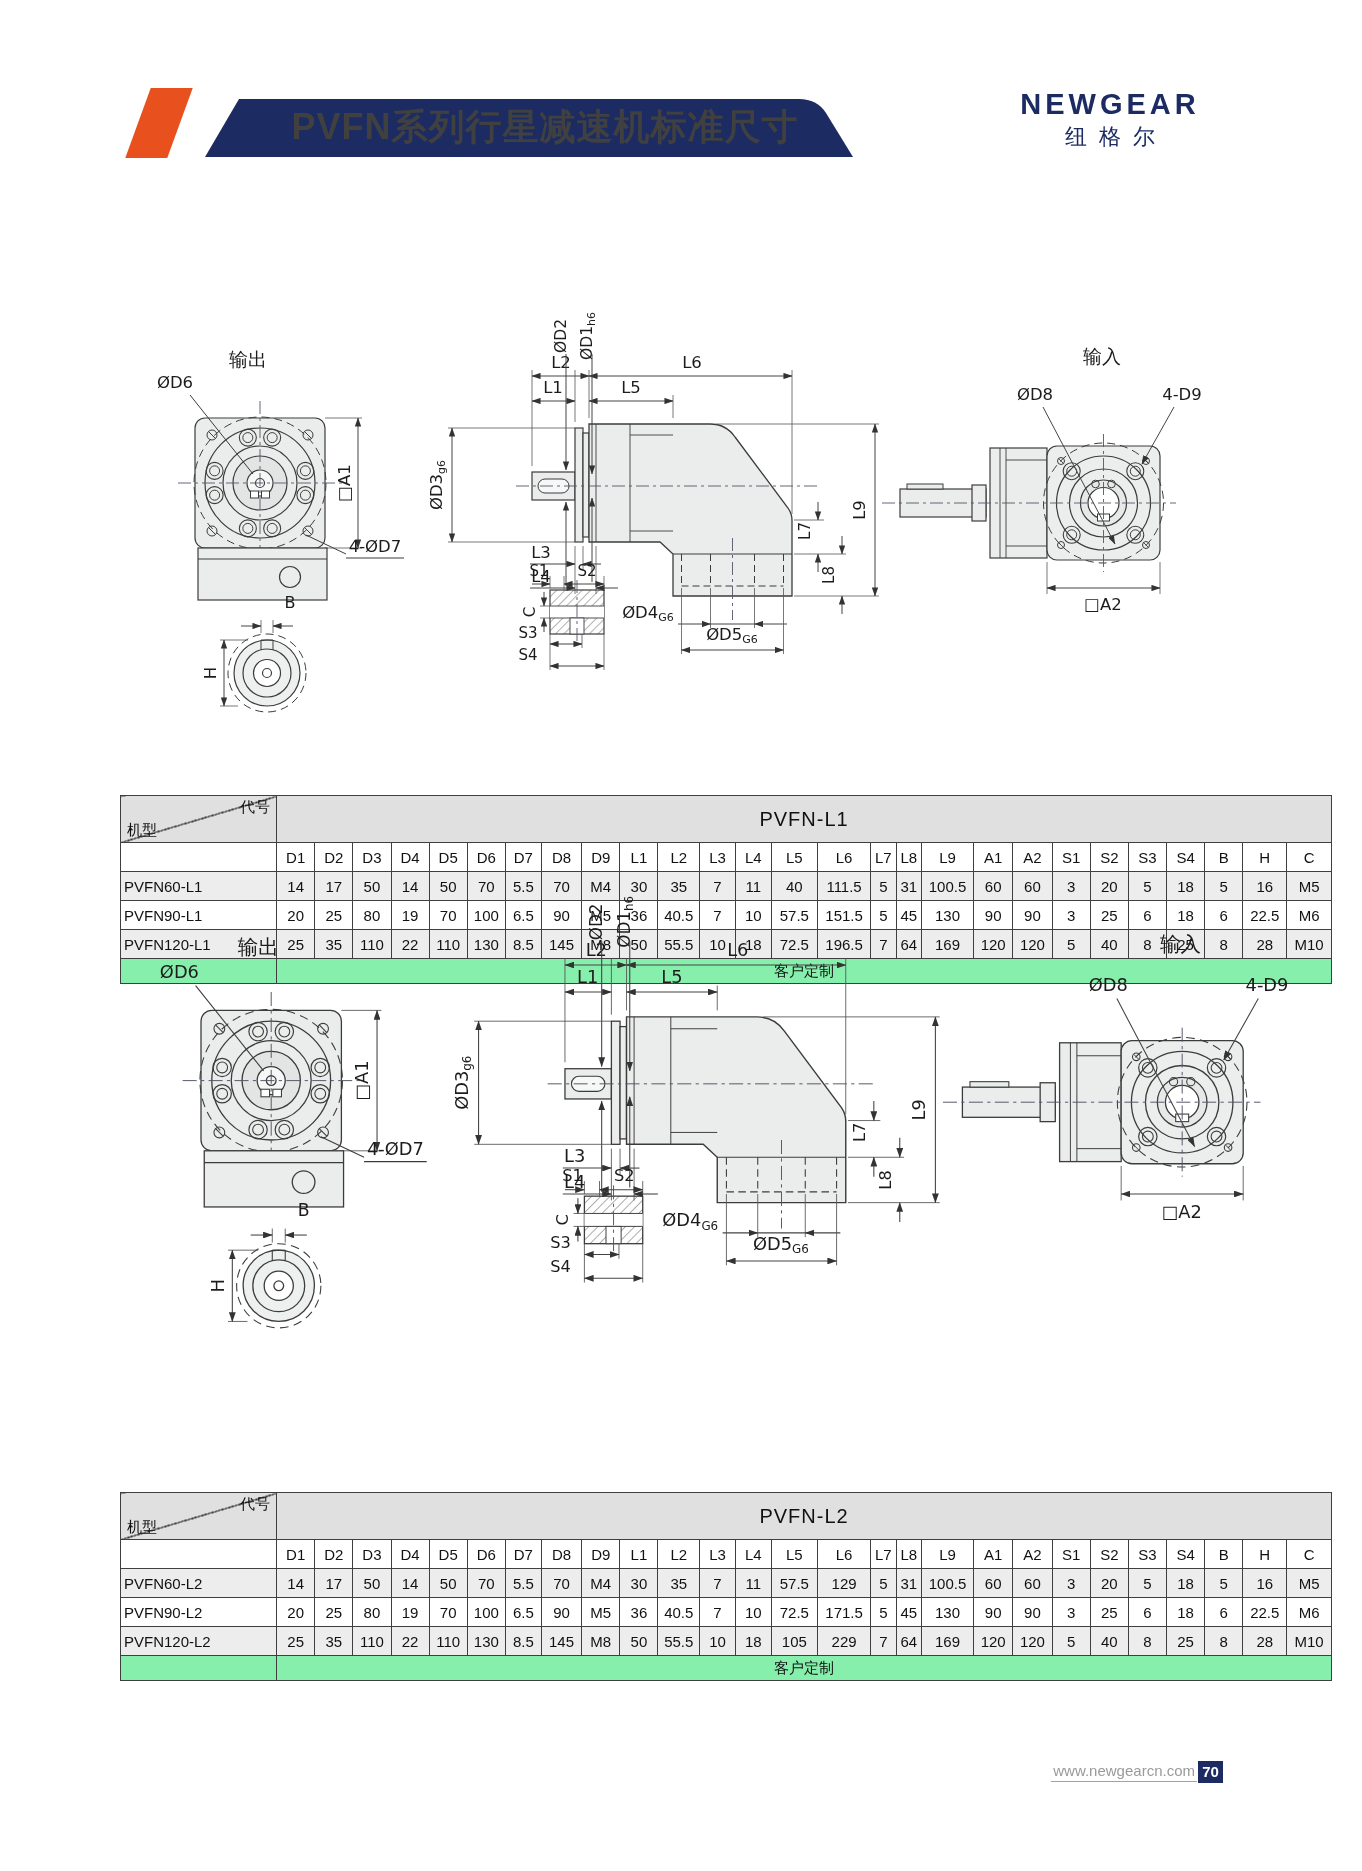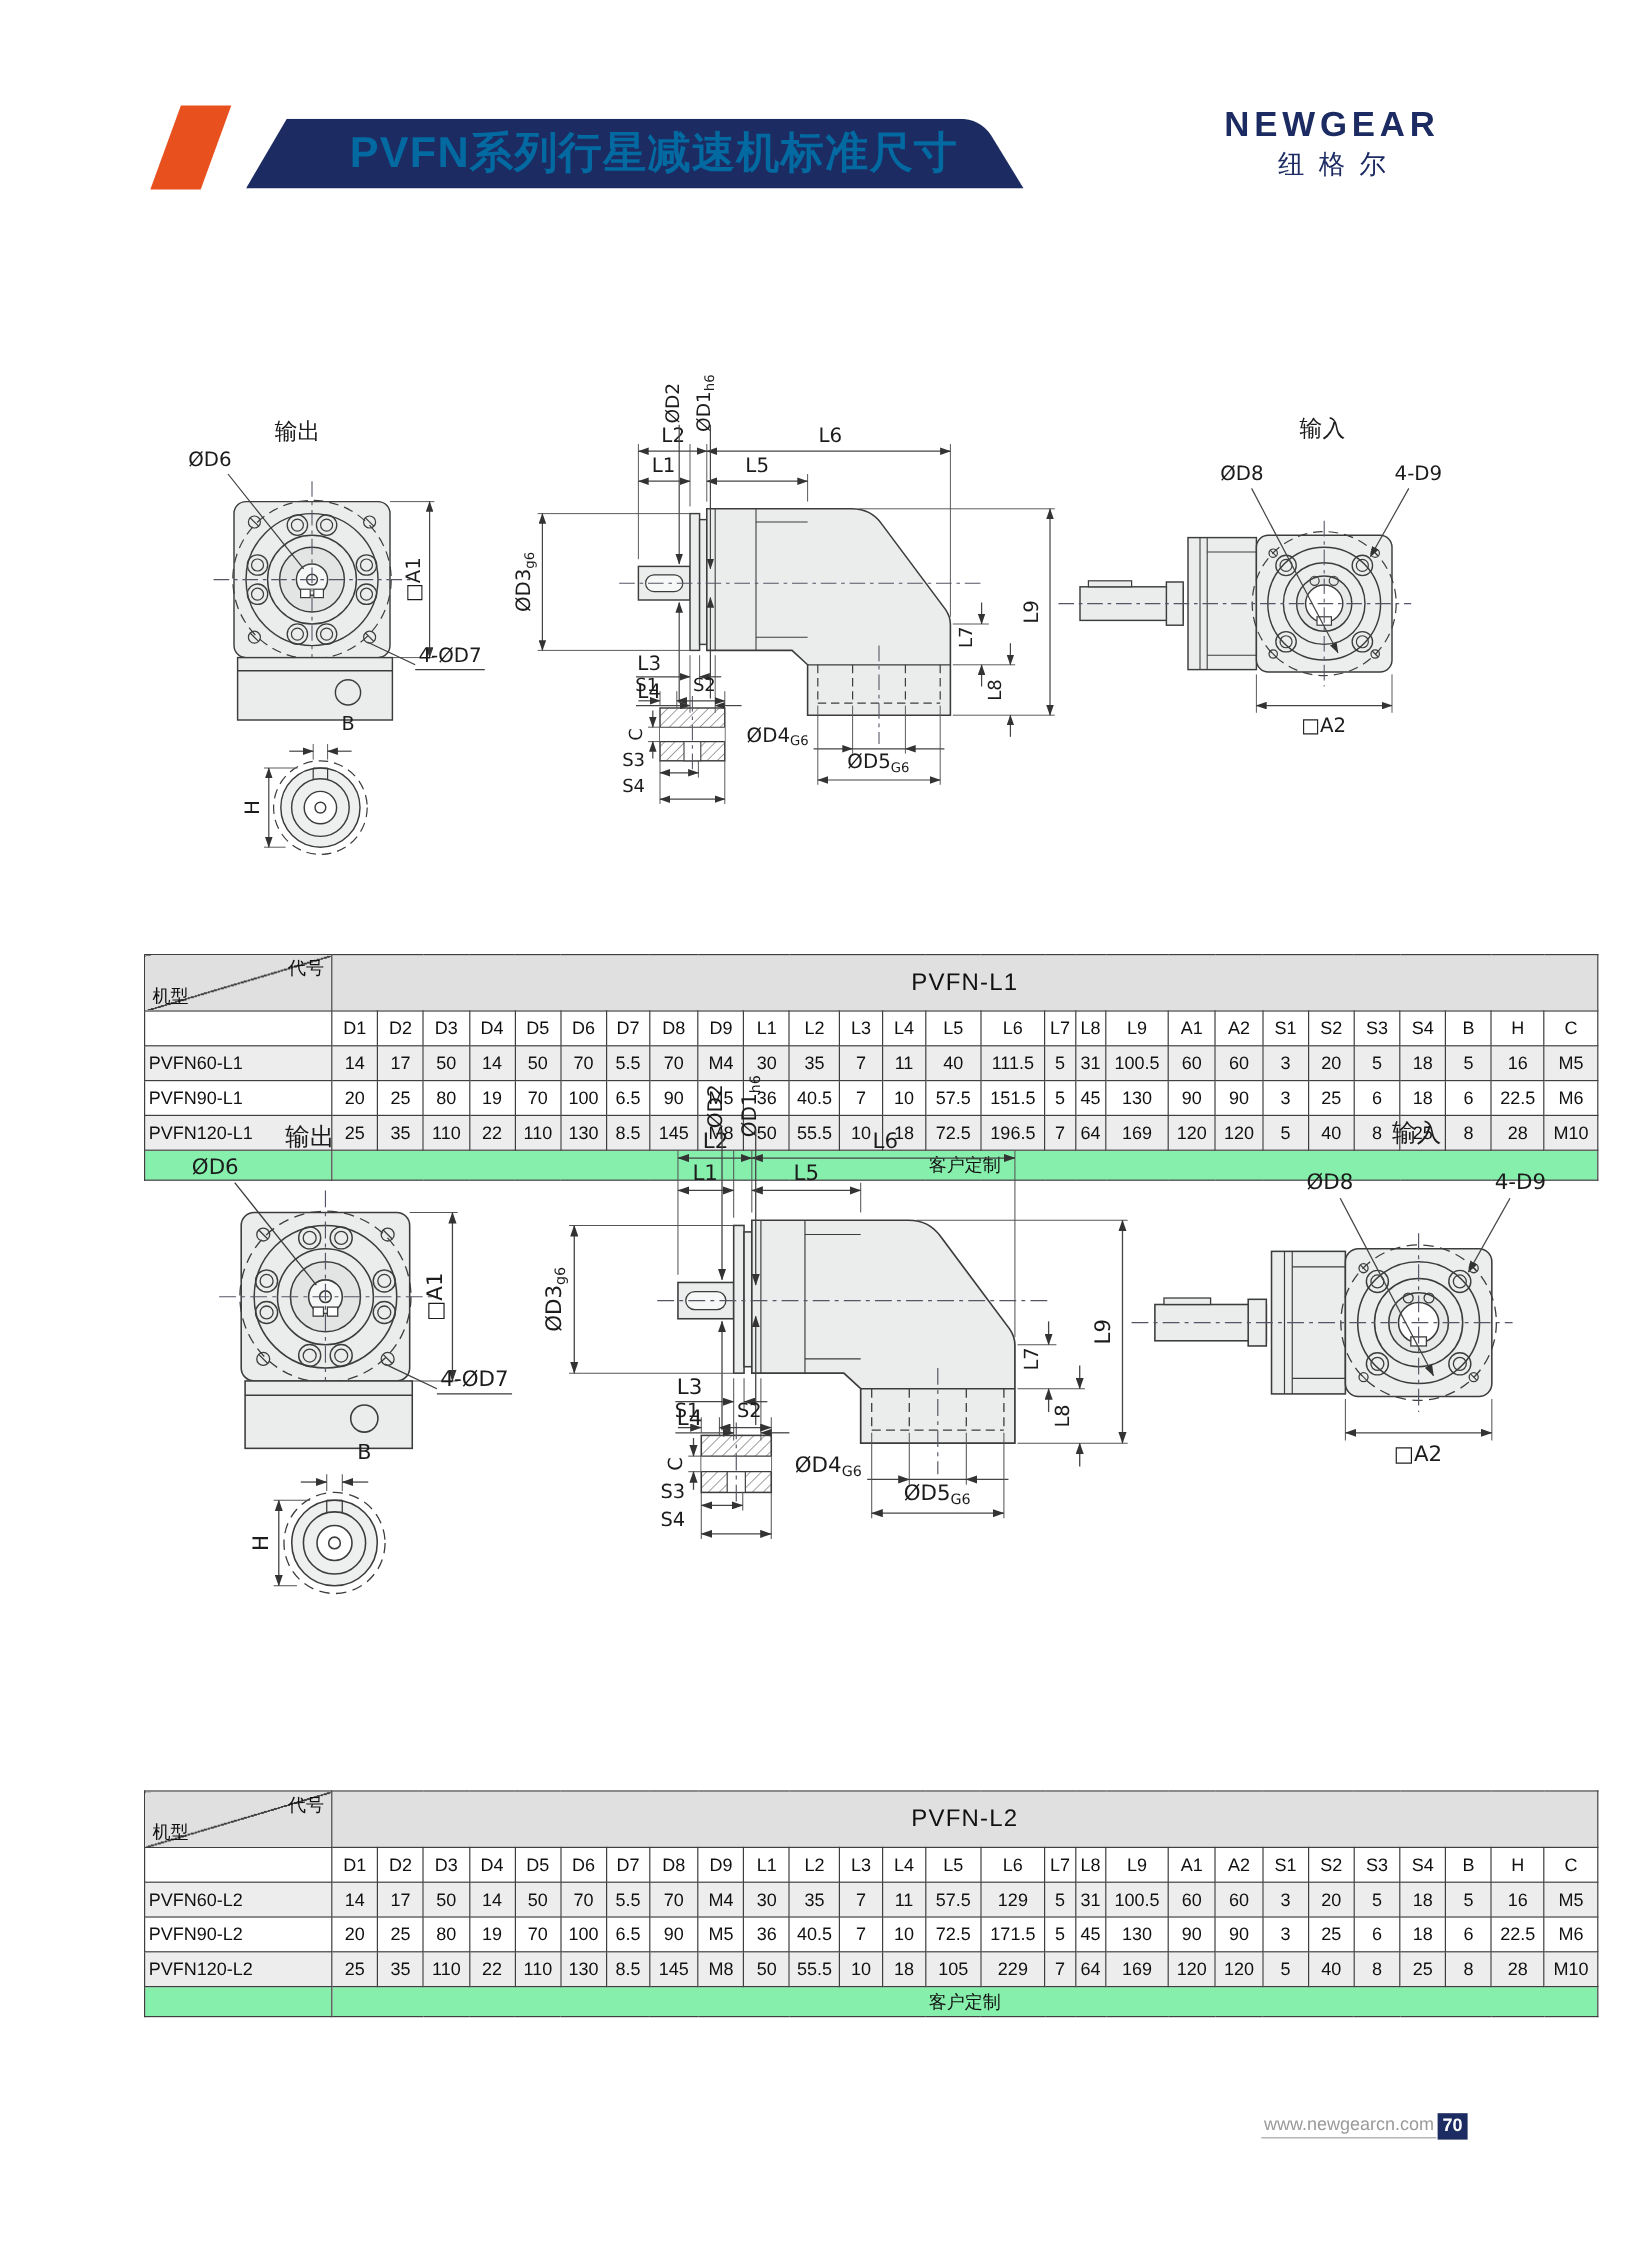--- a/index.html
+++ b/index.html
@@ -39,21 +39,21 @@
 </head>
 <body>
 
 <div class="page">
 
   <div class="orange-mark" style="background: rgb(232, 81, 30);"></div>
 
   <svg class="banner-svg" width="680" height="58">
     <path id="banner-path" d="M34,0 H594 Q612,0 621,14 L648,58 H0 Z" fill="#1c2c62"></path>
   </svg>
-  <div class="banner-text" style="color: #0369a1;">PVFN系列行星减速机标准尺寸</div>
+  <div class="banner-text" style="color: #404040;">PVFN系列行星减速机标准尺寸</div>
 
   <div class="logo" style="color: rgb(28, 44, 98);">
     <div class="logo-en">NEWGEAR</div>
     <div class="logo-cn">纽格尔</div>
   </div>
 
   <div id="fig1" class="figure"><svg viewBox="0 0 1120 470" width="1120" height="470">
         <defs>
           <marker id="ar0" viewBox="0 0 10 7" refX="9.5" refY="3.5" markerWidth="9" markerHeight="6.3" orient="auto-start-reverse">
             <path d="M0,0L10,3.5L0,7Z" fill="#333"></path>

